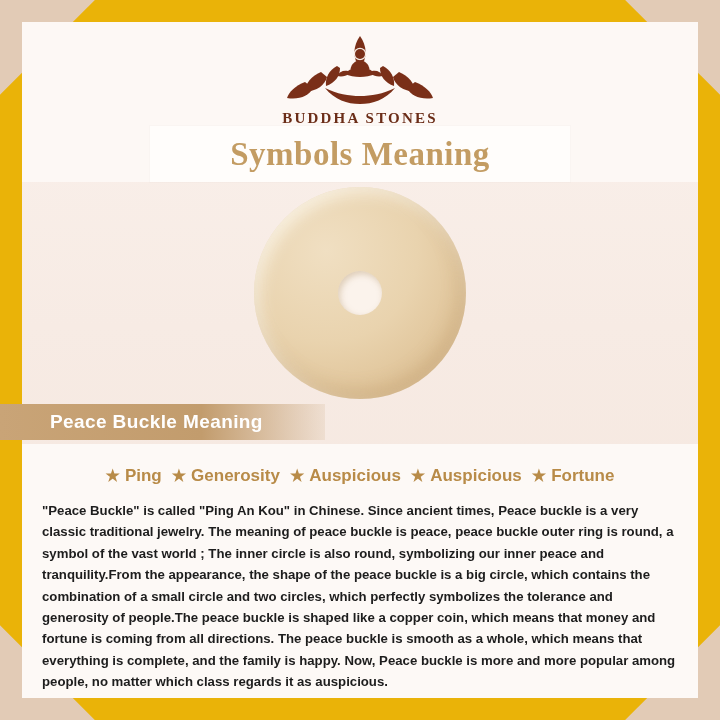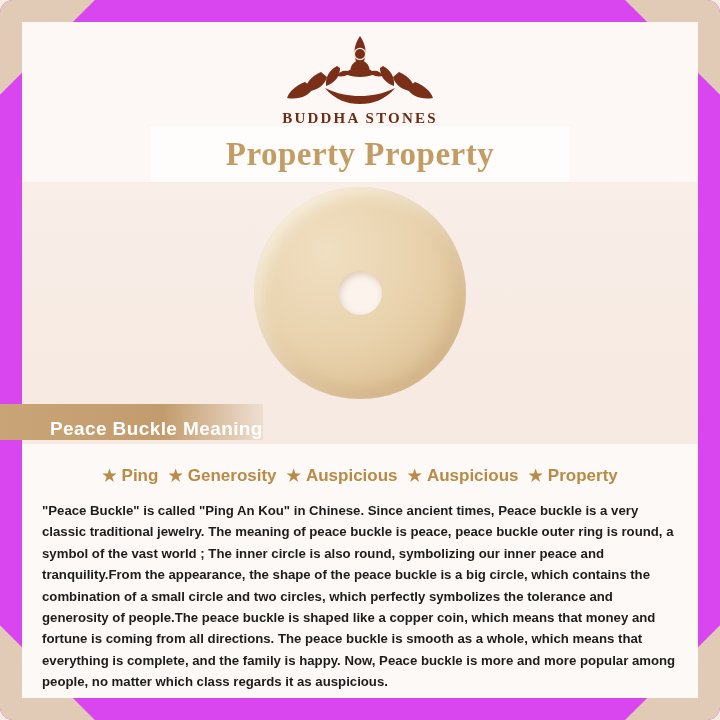--- a/index.html
+++ b/index.html
@@ -10,23 +10,22 @@
     width: 720px;
     height: 720px;
     font-family: "Liberation Sans", sans-serif;
     background: #f7ece4;
     overflow: hidden;
   }
   #page {
     position: relative;
     width: 720px;
     height: 720px;
-    background: #d946ef;
+    background: #eab308;
     overflow: hidden;
-    border-radius: 13px;
   }
   
   .corner {
     position: absolute;
     background: #e2cbb6;
   }
   .corner-tl {
     top: -60px; left: -120px;
     width: 260px; height: 120px;
     transform: rotate(-45deg);
@@ -135,25 +134,25 @@
     border-radius: 50%;
     background: #fbf3ec;
     box-shadow: inset 2px 3px 6px rgba(170,134,86,0.35);
   }
 
   
   .ribbon {
     position: absolute;
     left: -22px;
     top: 382px;
-    width: 263px;
+    width: 325px;
     height: 36px;
     background: linear-gradient(90deg, #c9a477 0%, #c29c6d 62%, rgba(194,156,109,0.15) 100%);
     display: flex;
-    align-items: flex-end;
+    align-items: center;
   }
   .ribbon-label {
     margin-left: 50px;
     color: #ffffff;
     font-weight: bold;
     font-size: 19px;
     letter-spacing: 0.4px;
   }
 
   
@@ -235,21 +234,21 @@
             <path d="M20 52 C10 56 4 62 2 68 C14 70 24 66 28 58 Z"></path>
             <path d="M130 52 C140 56 146 62 148 68 C136 70 126 66 122 58 Z"></path>
 
             <path d="M40 58 C50 70 62 74 75 74 C88 74 100 70 110 58 C98 64 86 66 75 66 C64 66 52 64 40 58 Z"></path>
           </g>
         </svg>
         <div class="brand-name">BUDDHA STONES</div>
       </div>
 
       <div class="title-bar">
-        <span class="title-text">Property Property</span>
+        <span class="title-text">Symbols Meaning</span>
       </div>
     </div>
 
     <div class="product-area">
       <div class="disc-outer">
         <div class="disc-hole"></div>
       </div>
     </div>
 
     <div class="ribbon">
@@ -269,21 +268,21 @@
         <span class="keyword">
           <span class="star">★</span>
           <span>Auspicious</span>
         </span>
         <span class="keyword">
           <span class="star">★</span>
           <span>Auspicious</span>
         </span>
         <span class="keyword">
           <span class="star">★</span>
-          <span>Property</span>
+          <span>Fortune</span>
         </span>
       </div>
 
       <div class="body-text">"Peace Buckle" is called "Ping An Kou" in Chinese. Since ancient times, Peace buckle is a very classic traditional jewelry. The meaning of peace buckle is peace, peace buckle outer ring is round, a symbol of the vast world ; The inner circle is also round, symbolizing our inner peace and tranquility.From the appearance, the shape of the peace buckle is a big circle, which contains the combination of a small circle and two circles, which perfectly symbolizes the tolerance and generosity of people.The peace buckle is shaped like a copper coin, which means that money and fortune is coming from all directions. The peace buckle is smooth as a whole, which means that everything is complete, and the family is happy. Now, Peace buckle is more and more popular among people, no matter which class regards it as auspicious.</div>
     </div>
 
   </div>
 </div>
 
 </body></html>

